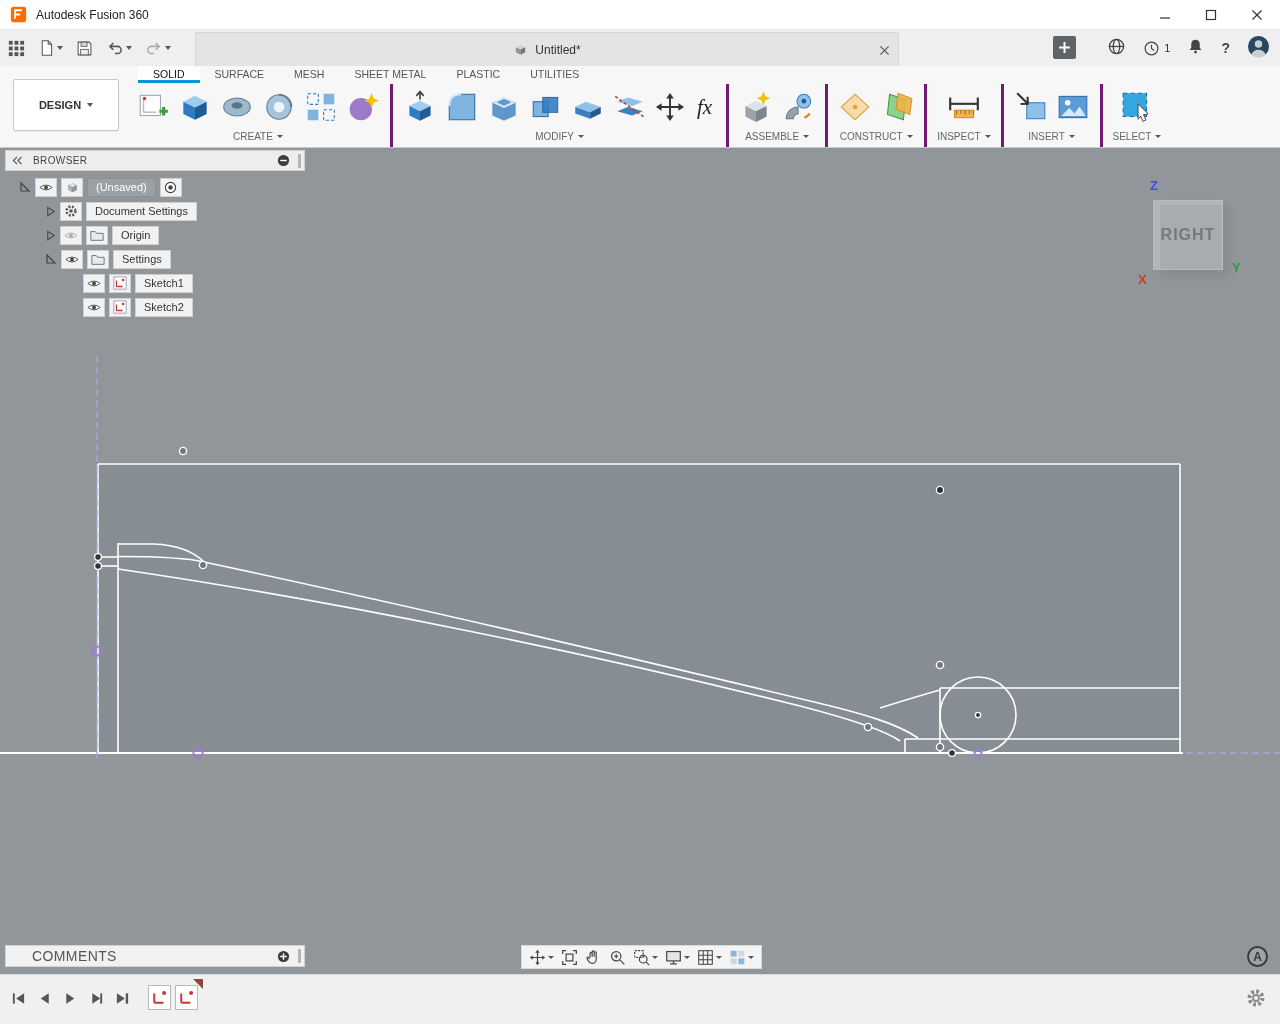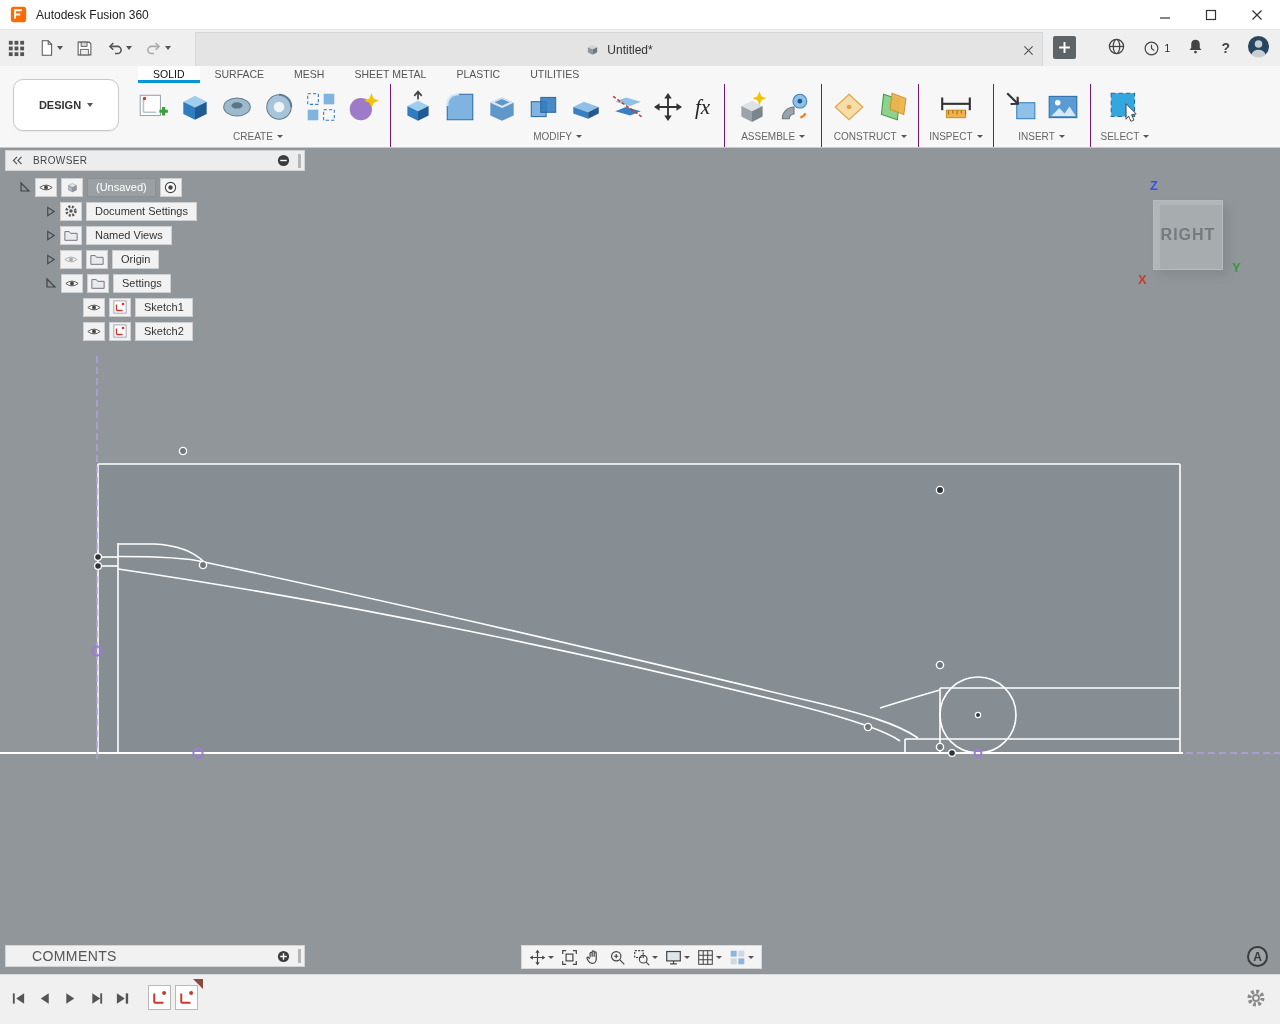--- a/index.html
+++ b/index.html
@@ -14,43 +14,43 @@
     background:#ffffff; border-bottom:1px solid #e6e6e6; display:flex; align-items:center; z-index:50; }
   .logo { width:17px; height:17px; margin-left:10px; }
   .app-title { font-size:12px; color:#222; margin-left:9px; }
   .win-controls { margin-left:auto; display:flex; height:30px; }
   .win-btn { width:46px; height:30px; display:flex; align-items:center; justify-content:center; cursor:default; }
 
   
   .row2 { position:absolute; top:30px; left:0; width:1280px; height:36px; background:#efefef; z-index:49; }
   .qat { position:absolute; left:8px; top:0; height:36px; display:flex; align-items:center; gap:13px; }
   .qat-item { display:flex; align-items:center; gap:2px; }
-  .doc-tab { position:absolute; left:195px; top:2px; width:848px; height:34px;
+  .doc-tab { position:absolute; left:195px; top:2px; width:704px; height:34px;
     background:#e4e4e4; border:1px solid #d6d6d6; border-bottom:none;
     display:flex; align-items:center; justify-content:center; gap:7px; }
   .doc-tab-title { font-size:12px; color:#333; }
   .tab-close { position:absolute; right:8px; top:9px; }
   .tab-plus { position:absolute; left:1053px; top:6px; width:23px; height:23px; background:#5d6367;
     display:flex; align-items:center; justify-content:center; border-radius:2px; }
   .right-icons { position:absolute; right:10px; top:0; height:36px; display:flex; align-items:center; gap:17px; }
   .job-status { display:flex; align-items:center; gap:4px; font-size:11px; color:#333; }
   .help-glyph { font-size:14px; font-weight:bold; color:#444; }
 
   
   .ribbon { position:absolute; top:66px; left:0; width:1280px; height:82px; background:#f7f7f7;
     border-bottom:1px solid #c9c9c9; z-index:48; }
   .design-btn { position:absolute; left:13px; top:13px; width:106px; height:52px; background:#fff;
-    border:1px solid #c9c9c9; border-radius:10px; display:flex; align-items:center; justify-content:center; gap:6px;
+    border:1px solid #c9c9c9; border-radius:2px; display:flex; align-items:center; justify-content:center; gap:6px;
     font-size:11px; color:#333; font-weight:bold; box-shadow:0 1px 1px rgba(0,0,0,0.05); }
   .ribbon-tabs { position:absolute; left:138px; top:0; height:17px; display:flex; }
   .rtab { padding:2px 15px 12px 15px; font-size:10.5px; color:#555; display:flex; align-items:flex-start; }
   .rtab.active { color:#111; background:#fdfdfd; box-shadow:inset 0 -3px 0 #0696d7; }
   .ribbon-body { position:absolute; left:126px; top:18px; height:63px; display:flex; }
   .rgroup { display:flex; flex-direction:column; align-items:center; padding:0 10px; }
-  .rgroup + .rgroup { border-left:1px solid #701a75; }
+  .rgroup + .rgroup { border-left:3px solid #701a75; }
   .rtools { display:flex; gap:8px; height:46px; align-items:center; }
   .rlabel { font-size:10px; color:#666; margin-top:1px; display:flex; align-items:center; gap:4px; }
   .ticon { width:34px; height:34px; display:block; }
   .ticon.small { width:30px; height:30px; }
   .fx { font-family:"Liberation Serif", serif; font-style:italic; font-size:21px; color:#222; padding:0 4px; }
 
   .caret { width:0; height:0; border-left:3.5px solid transparent; border-right:3.5px solid transparent;
     border-top:4px solid #555; display:inline-block; }
   .caret.sm { border-left-width:3px; border-right-width:3px; border-top-width:3.5px; }
 
@@ -528,31 +528,20 @@
         </svg>
       <span class="chip icon-chip">
         <svg width="14" height="14" viewBox="0 0 16 16">
             <circle cx="8" cy="8" r="5" fill="none" stroke="#555" stroke-width="3" stroke-dasharray="2.2 1.8"></circle>
             <circle cx="8" cy="8" r="2" fill="#555"></circle>
           </svg>
       </span>
       <span class="chip">Document Settings</span>
     </div>
 
-    <div class="trow indent2">
-      <svg width="11" height="11" viewBox="0 0 12 12">
-          <path d="M3 1.5 L10 6 L3 10.5 Z" fill="none" stroke="#444" stroke-width="1.2"></path>
-        </svg>
-      <span class="chip icon-chip">
-        <svg width="14" height="11" viewBox="0 0 16 12">
-            <path d="M1 1.5 h5 l1.5 2 H15 v8 H1z" fill="#e8eaec" stroke="#667"></path>
-          </svg>
-      </span>
-      <span class="chip">Named Views</span>
-    </div>
 
     <div class="trow indent2">
       <svg width="11" height="11" viewBox="0 0 12 12">
           <path d="M3 1.5 L10 6 L3 10.5 Z" fill="none" stroke="#444" stroke-width="1.2"></path>
         </svg>
       <span class="chip icon-chip">
         <svg width="14" height="11" viewBox="0 0 16 12">
             <path d="M1 6 Q8 0.5 15 6 Q8 11.5 1 6z" fill="#eee" stroke="#aaa"></path>
             <circle cx="8" cy="6" r="2.2" fill="#aaa"></circle>
           </svg>

